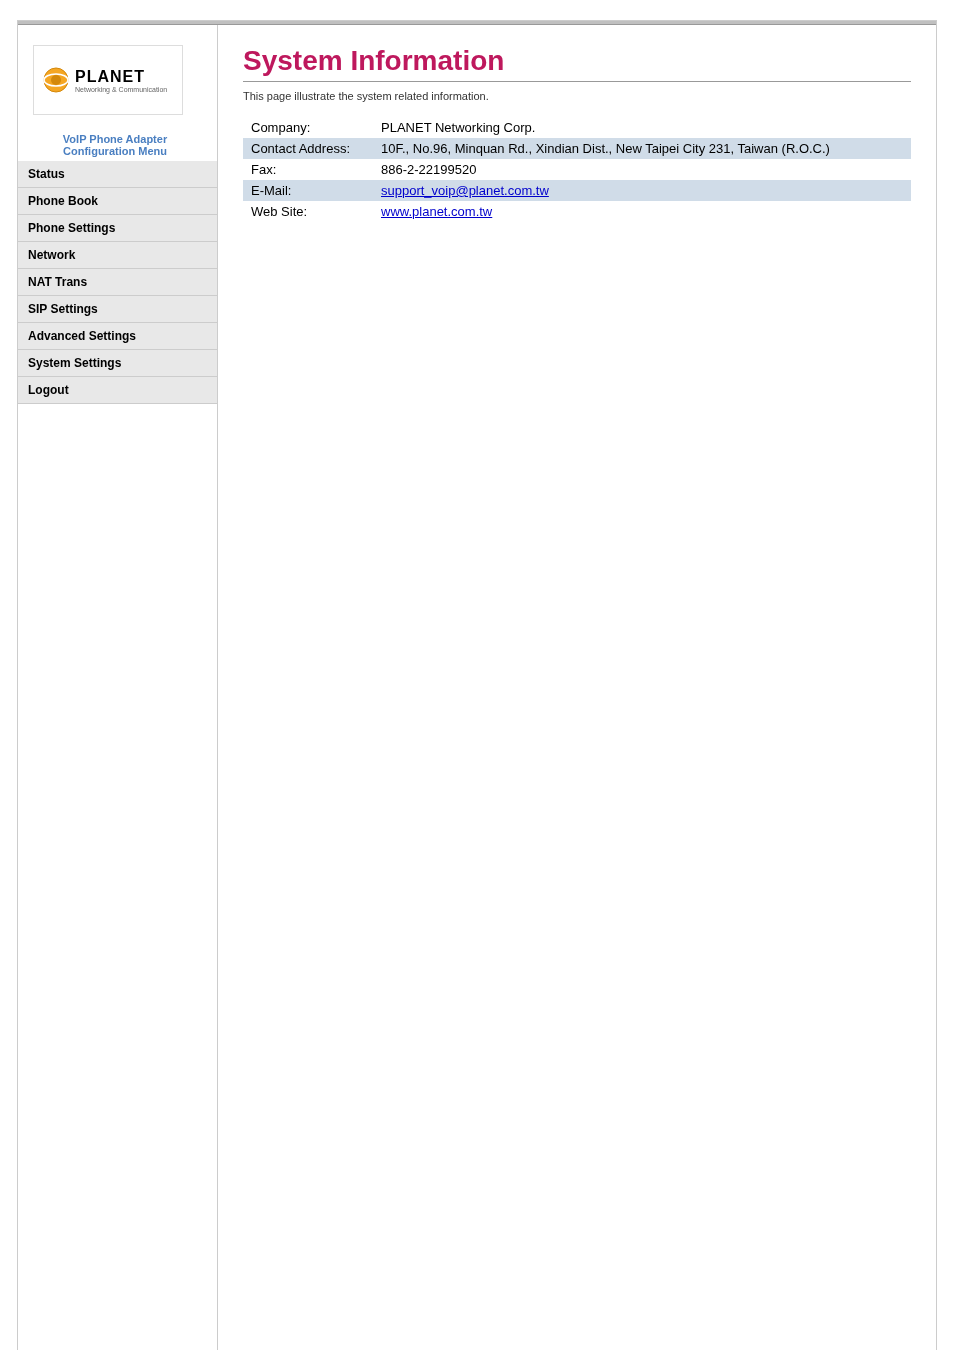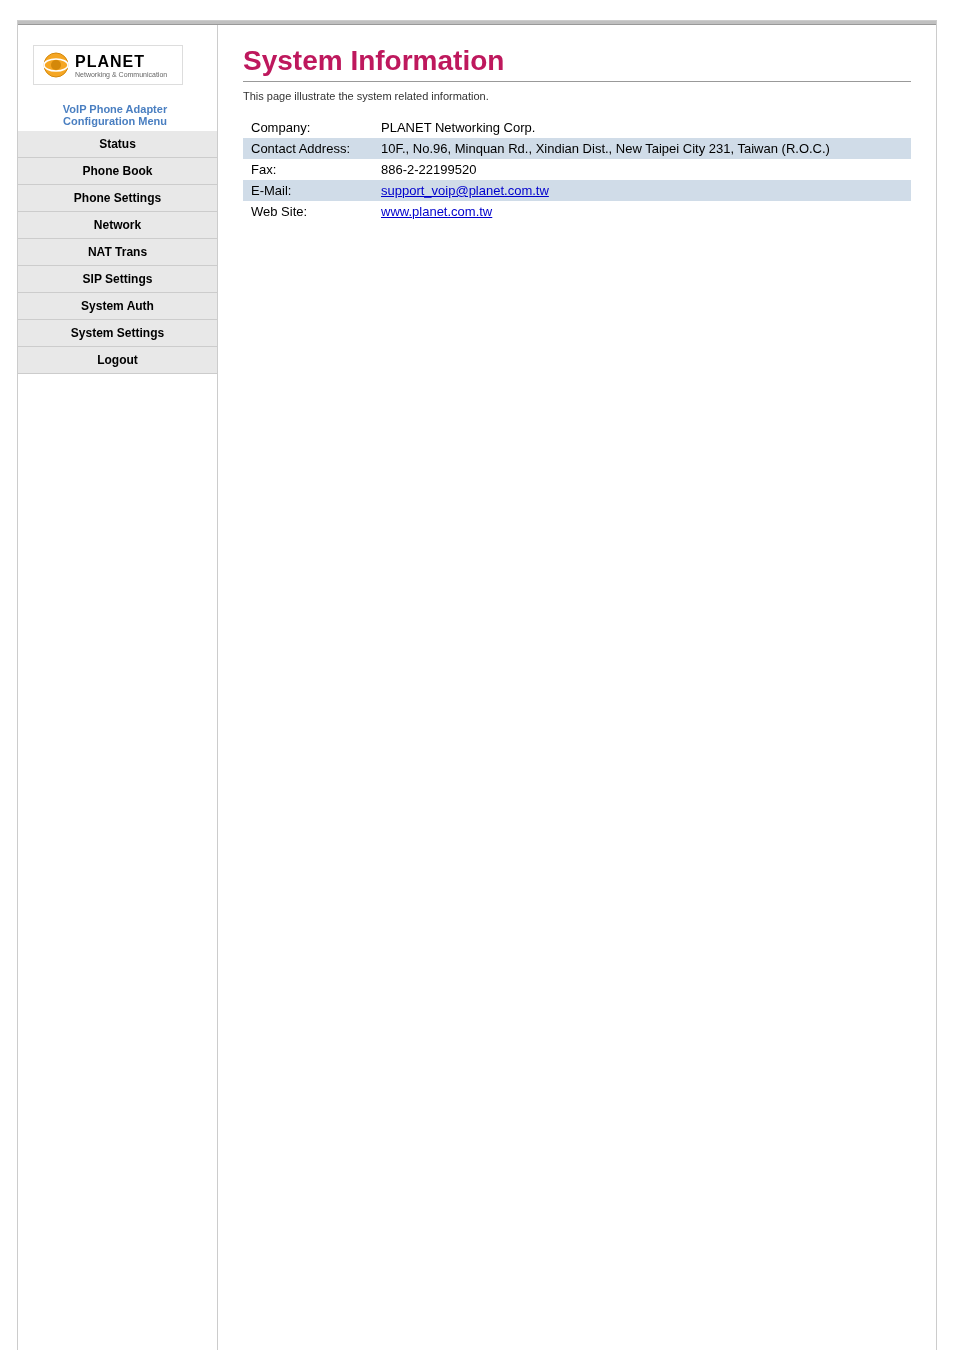--- a/index.html
+++ b/index.html
@@ -39,21 +39,21 @@
     }
     .logo-area {
       padding: 10px 15px 5px 15px;
       margin-bottom: 5px;
     }
     .logo-box {
       display: flex;
       align-items: center;
       background: #fff;
       border: 1px solid #ddd;
-      padding: 5px 8px;
+      padding: 20px 8px;
       width: 150px;
     }
     .logo-icon {
       width: 28px;
       height: 28px;
       margin-right: 5px;
     }
     .logo-text-area {
       display: flex;
       flex-direction: column;
@@ -85,21 +85,20 @@
     .nav-item {
       display: block;
       padding: 6px 10px 6px 10px;
       font-size: 12px;
       font-weight: bold;
       color: #000;
       text-decoration: none;
       border-bottom: 1px solid #ccc;
       cursor: pointer;
       background: #e8e8e8;
-      text-align: center;
     }
     
     .content {
       flex: 1;
       padding: 20px 25px;
     }
     .page-title {
       font-size: 28px;
       font-weight: bold;
       color: #be185d;
@@ -173,21 +172,21 @@
           <div class="config-title-menu">Configuration Menu</div>
         </div>
         <nav>
 
         <a class="nav-item">Status</a>
             <a class="nav-item">Phone Book</a>
             <a class="nav-item">Phone Settings</a>
             <a class="nav-item">Network</a>
             <a class="nav-item">NAT Trans</a>
             <a class="nav-item">SIP Settings</a>
-            <a class="nav-item">System Auth</a>
+            <a class="nav-item">Advanced Settings</a>
             <a class="nav-item">System Settings</a>
             <a class="nav-item">Logout</a>
           </nav>
       </div>
 
       <div class="content">
         <div class="page-title">System Information</div>
         <hr class="page-divider">
         <div class="page-description">This page illustrate the system related information.</div>
         <table class="info-table">

